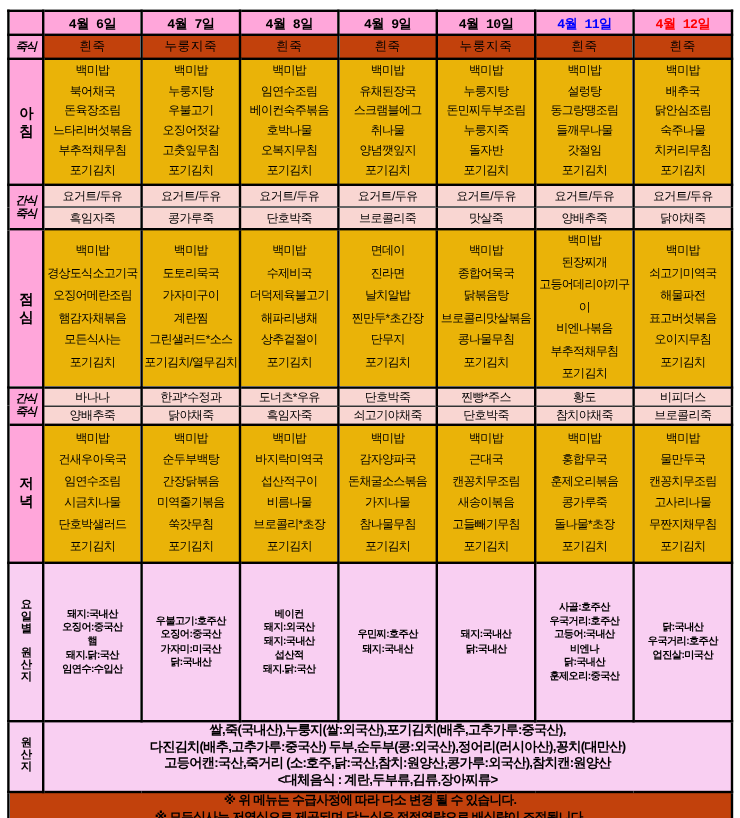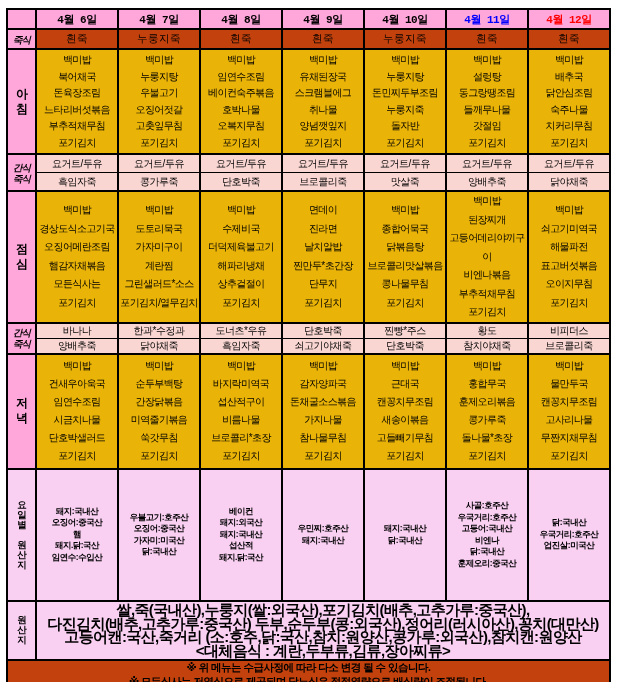--- a/index.html
+++ b/index.html
@@ -49,21 +49,21 @@
   .porridge{font-size:10.5px;letter-spacing:0.5px;}
   .snackline{font-size:10px;letter-spacing:-0.5px;margin-top:23px;}
   .meal{font-size:10px;letter-spacing:-0.6px;}
   .meal div{line-height:16.5px;}
   .r-lu .meal div{line-height:18.5px;}
   .r-di .meal div{line-height:18px;}
 
   .dorigin{font-weight:bold;font-size:8.5px;letter-spacing:-0.5px;}
   .dorigin div{line-height:11.5px;}
 
-  .origin-all{font-weight:bold;font-size:15px;letter-spacing:-0.6px;margin-left:38px;}
+  .origin-all{font-weight:bold;font-size:11px;letter-spacing:-0.6px;margin-left:38px;}
   .origin-all div{line-height:13.5px;}
 
   .notes{font-weight:bold;font-size:10.5px;letter-spacing:-0.5px;}
   .notes div{line-height:13.5px;}
 </style>
 </head>
 <body>
 
 <div class="page">
   <table class="menu">

